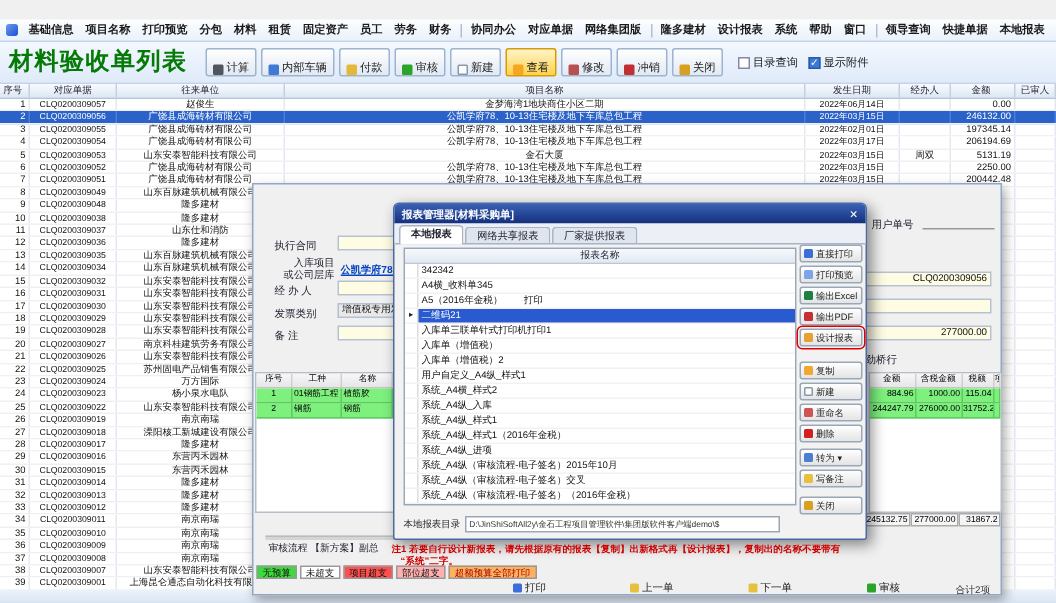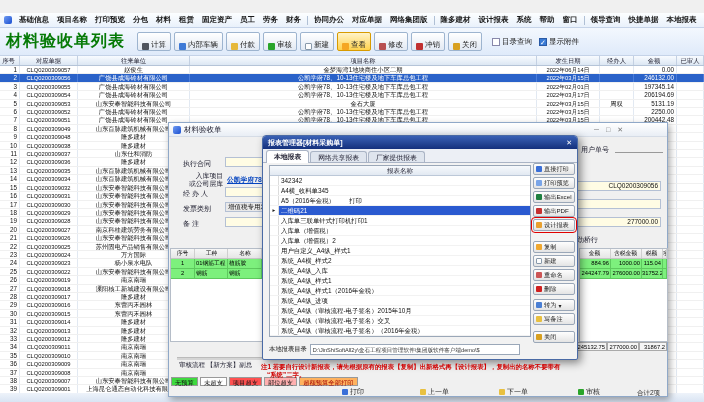--- a/index.html
+++ b/index.html
@@ -587,29 +587,20 @@
           <span class="c5"></span>
           <span class="c6"></span>
           <span class="c7"></span>
         </div>
       </div>
   </div>
 
   <div id="statusbar"></div>
 
   <div id="form">
-    <div class="fm-title">
-      <span class="fm-icon"></span>
-      <span>材料验收单</span>
-      <span class="fm-ctrl">
-        <span class="min-icon"></span>
-        <span class="max-icon"></span>
-        <span class="x-icon"></span>
-      </span>
-    </div>
     <span class="fl" style="left:14px;top:36px">执行合同</span>
     <span class="fi" style="left:56px;top:34px;width:122px"></span>
     <span class="fl2">
       <span>入库项目</span><br>
       <span>或公司层库</span>
     </span>
     <span class="link" style="left:58px;top:52px;width:36px">公凯学府78、10-1</span>
     <span class="fl" style="left:14px;top:66px">经 办 人</span>
     <span class="fi" style="left:56px;top:64px;width:122px"></span>
     <span class="fl" style="left:14px;top:81px">发票类别</span>

